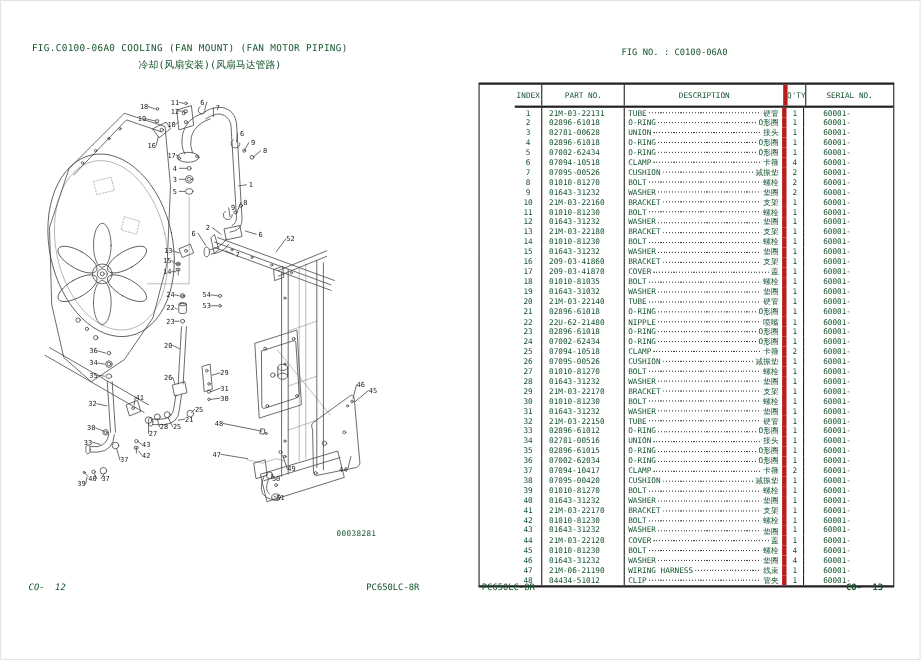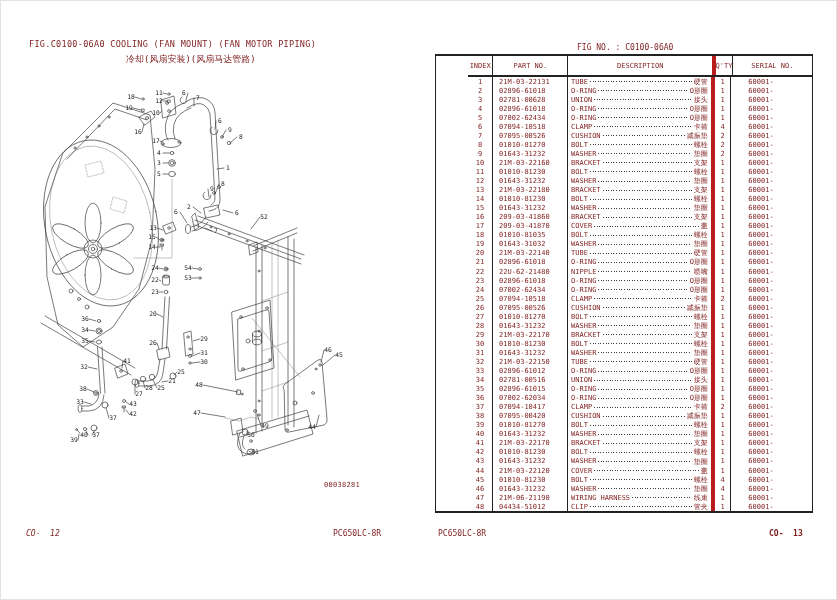--- a/index.html
+++ b/index.html
@@ -1,27 +1,27 @@
 <!DOCTYPE html>
 <html><head>
 <meta charset="utf-8">
 <style>
   html,body{margin:0;padding:0;background:#f4f4f4;}
   .page{position:relative;width:837px;height:600px;background:#ffffff;
-        font-family:"DejaVu Sans Mono","DejaVu Sans",sans-serif;color:#7f1d1d;
+        font-family:"DejaVu Sans Mono","DejaVu Sans",sans-serif;color:#14532d;
         border:1px solid #e2e2e2;box-sizing:border-box;overflow:hidden;}
   .hdr-en{position:absolute;left:28px;top:38px;font-size:8.5px;letter-spacing:.3px;white-space:pre;}
   .hdr-zh{position:absolute;left:88px;top:52px;font-size:9px;margin-left:37px;}
-  .fig-no{position:absolute;left:576px;top:42px;font-size:8px;white-space:pre;}
-  .diag-code{position:absolute;left:323px;top:480px;font-size:7px;letter-spacing:.3px;}
+  .fig-no{position:absolute;left:564px;top:42px;font-size:8px;white-space:pre;}
+  .diag-code{position:absolute;left:305px;top:480px;font-size:7px;letter-spacing:.3px;}
   .foot{position:absolute;top:528px;font-size:8px;white-space:pre;}
   .f1{left:25px;font-style:italic;} .f2{left:332px;} .f3{left:437px;} .f4{left:768px;font-weight:bold;}
 
   
-  .ptable{position:absolute;left:434px;top:53px;width:378px;box-sizing:border-box;
+  .ptable{position:absolute;left:434px;top:74px;width:378px;box-sizing:border-box;
           border:1px solid #222;border-top-width:2px;border-bottom-width:2px;background:#fff;padding-left:32px;}
   .thead{display:flex;height:19px;border-bottom:2px solid #222;font-size:7px;}
   .trow{display:flex;height:9.05px;font-size:7px;}
   .c{box-sizing:border-box;display:flex;align-items:center;overflow:hidden;white-space:nowrap;}
   .idx{width:28px;justify-content:center;}
   .part{width:86px;border-left:1px solid #222;padding-left:6px;}
   .desc{width:166px;border-left:1px solid #222;padding:0 3px;text-align:right;}
   .qty{width:22px;border-left:4px solid #b91c1c;justify-content:center;}
   .ser{width:92px;border-left:1px solid #222;padding-left:17px;}
   .thead .c{justify-content:center;padding:0;}

